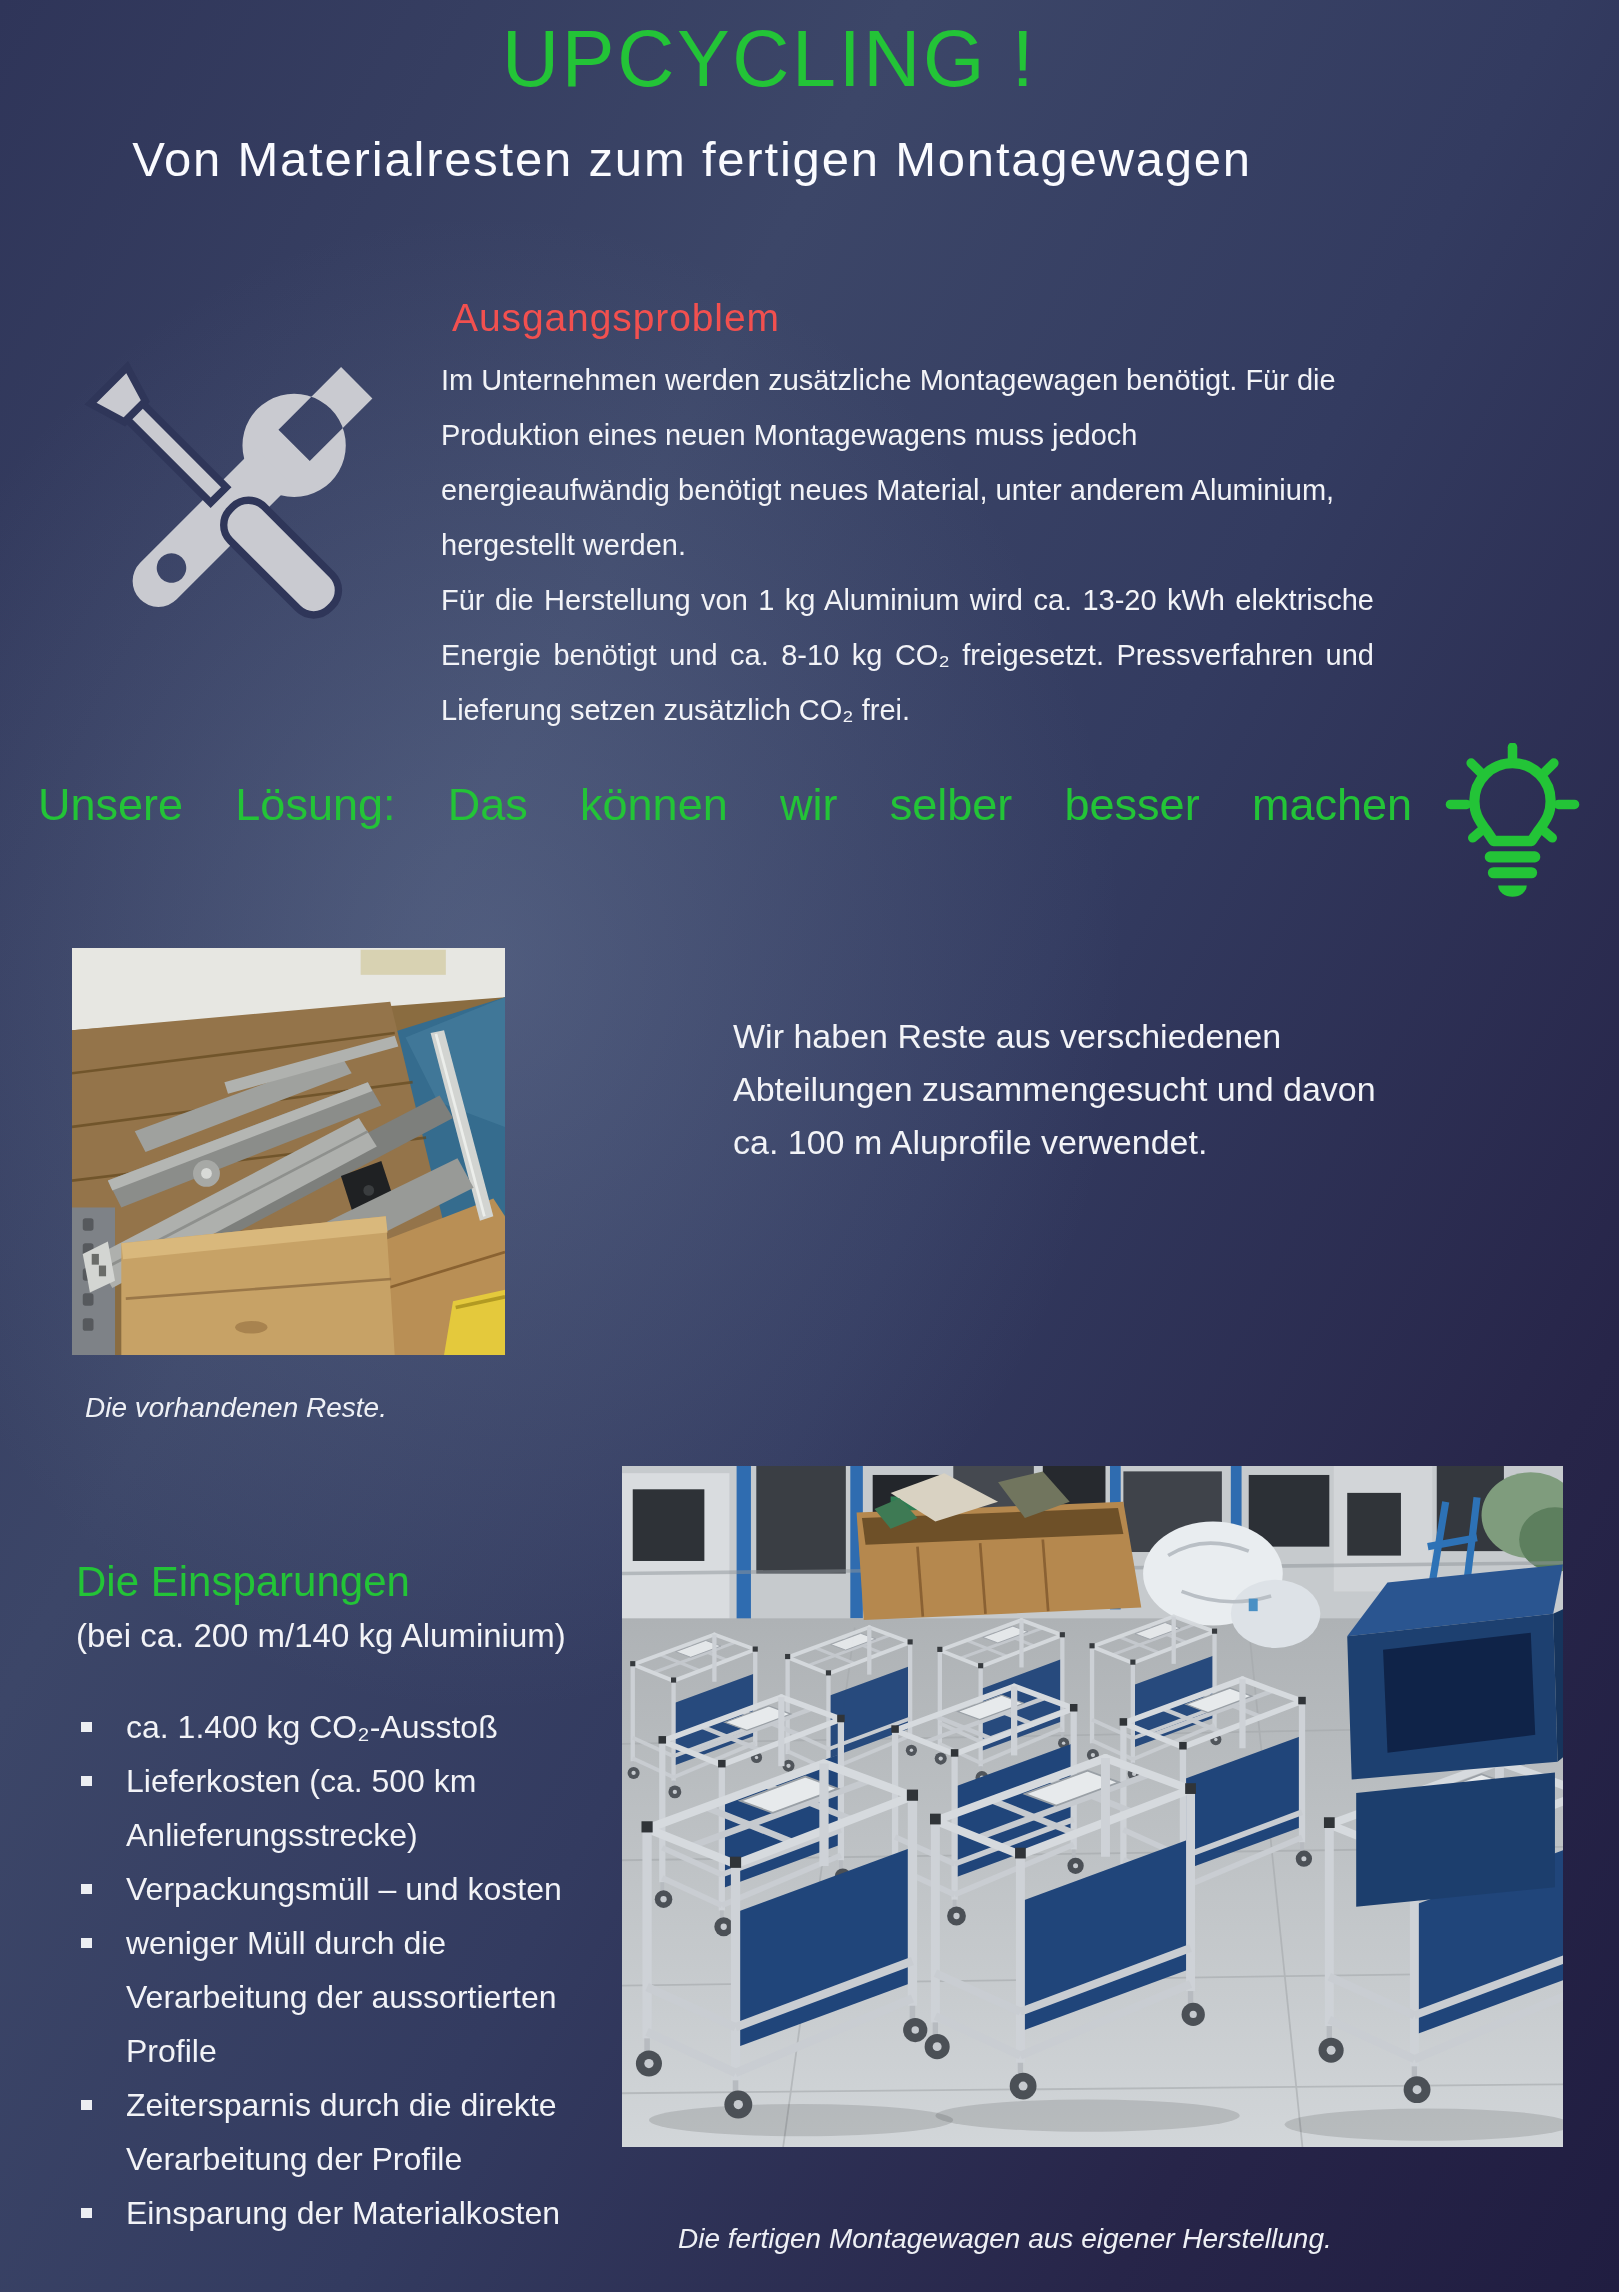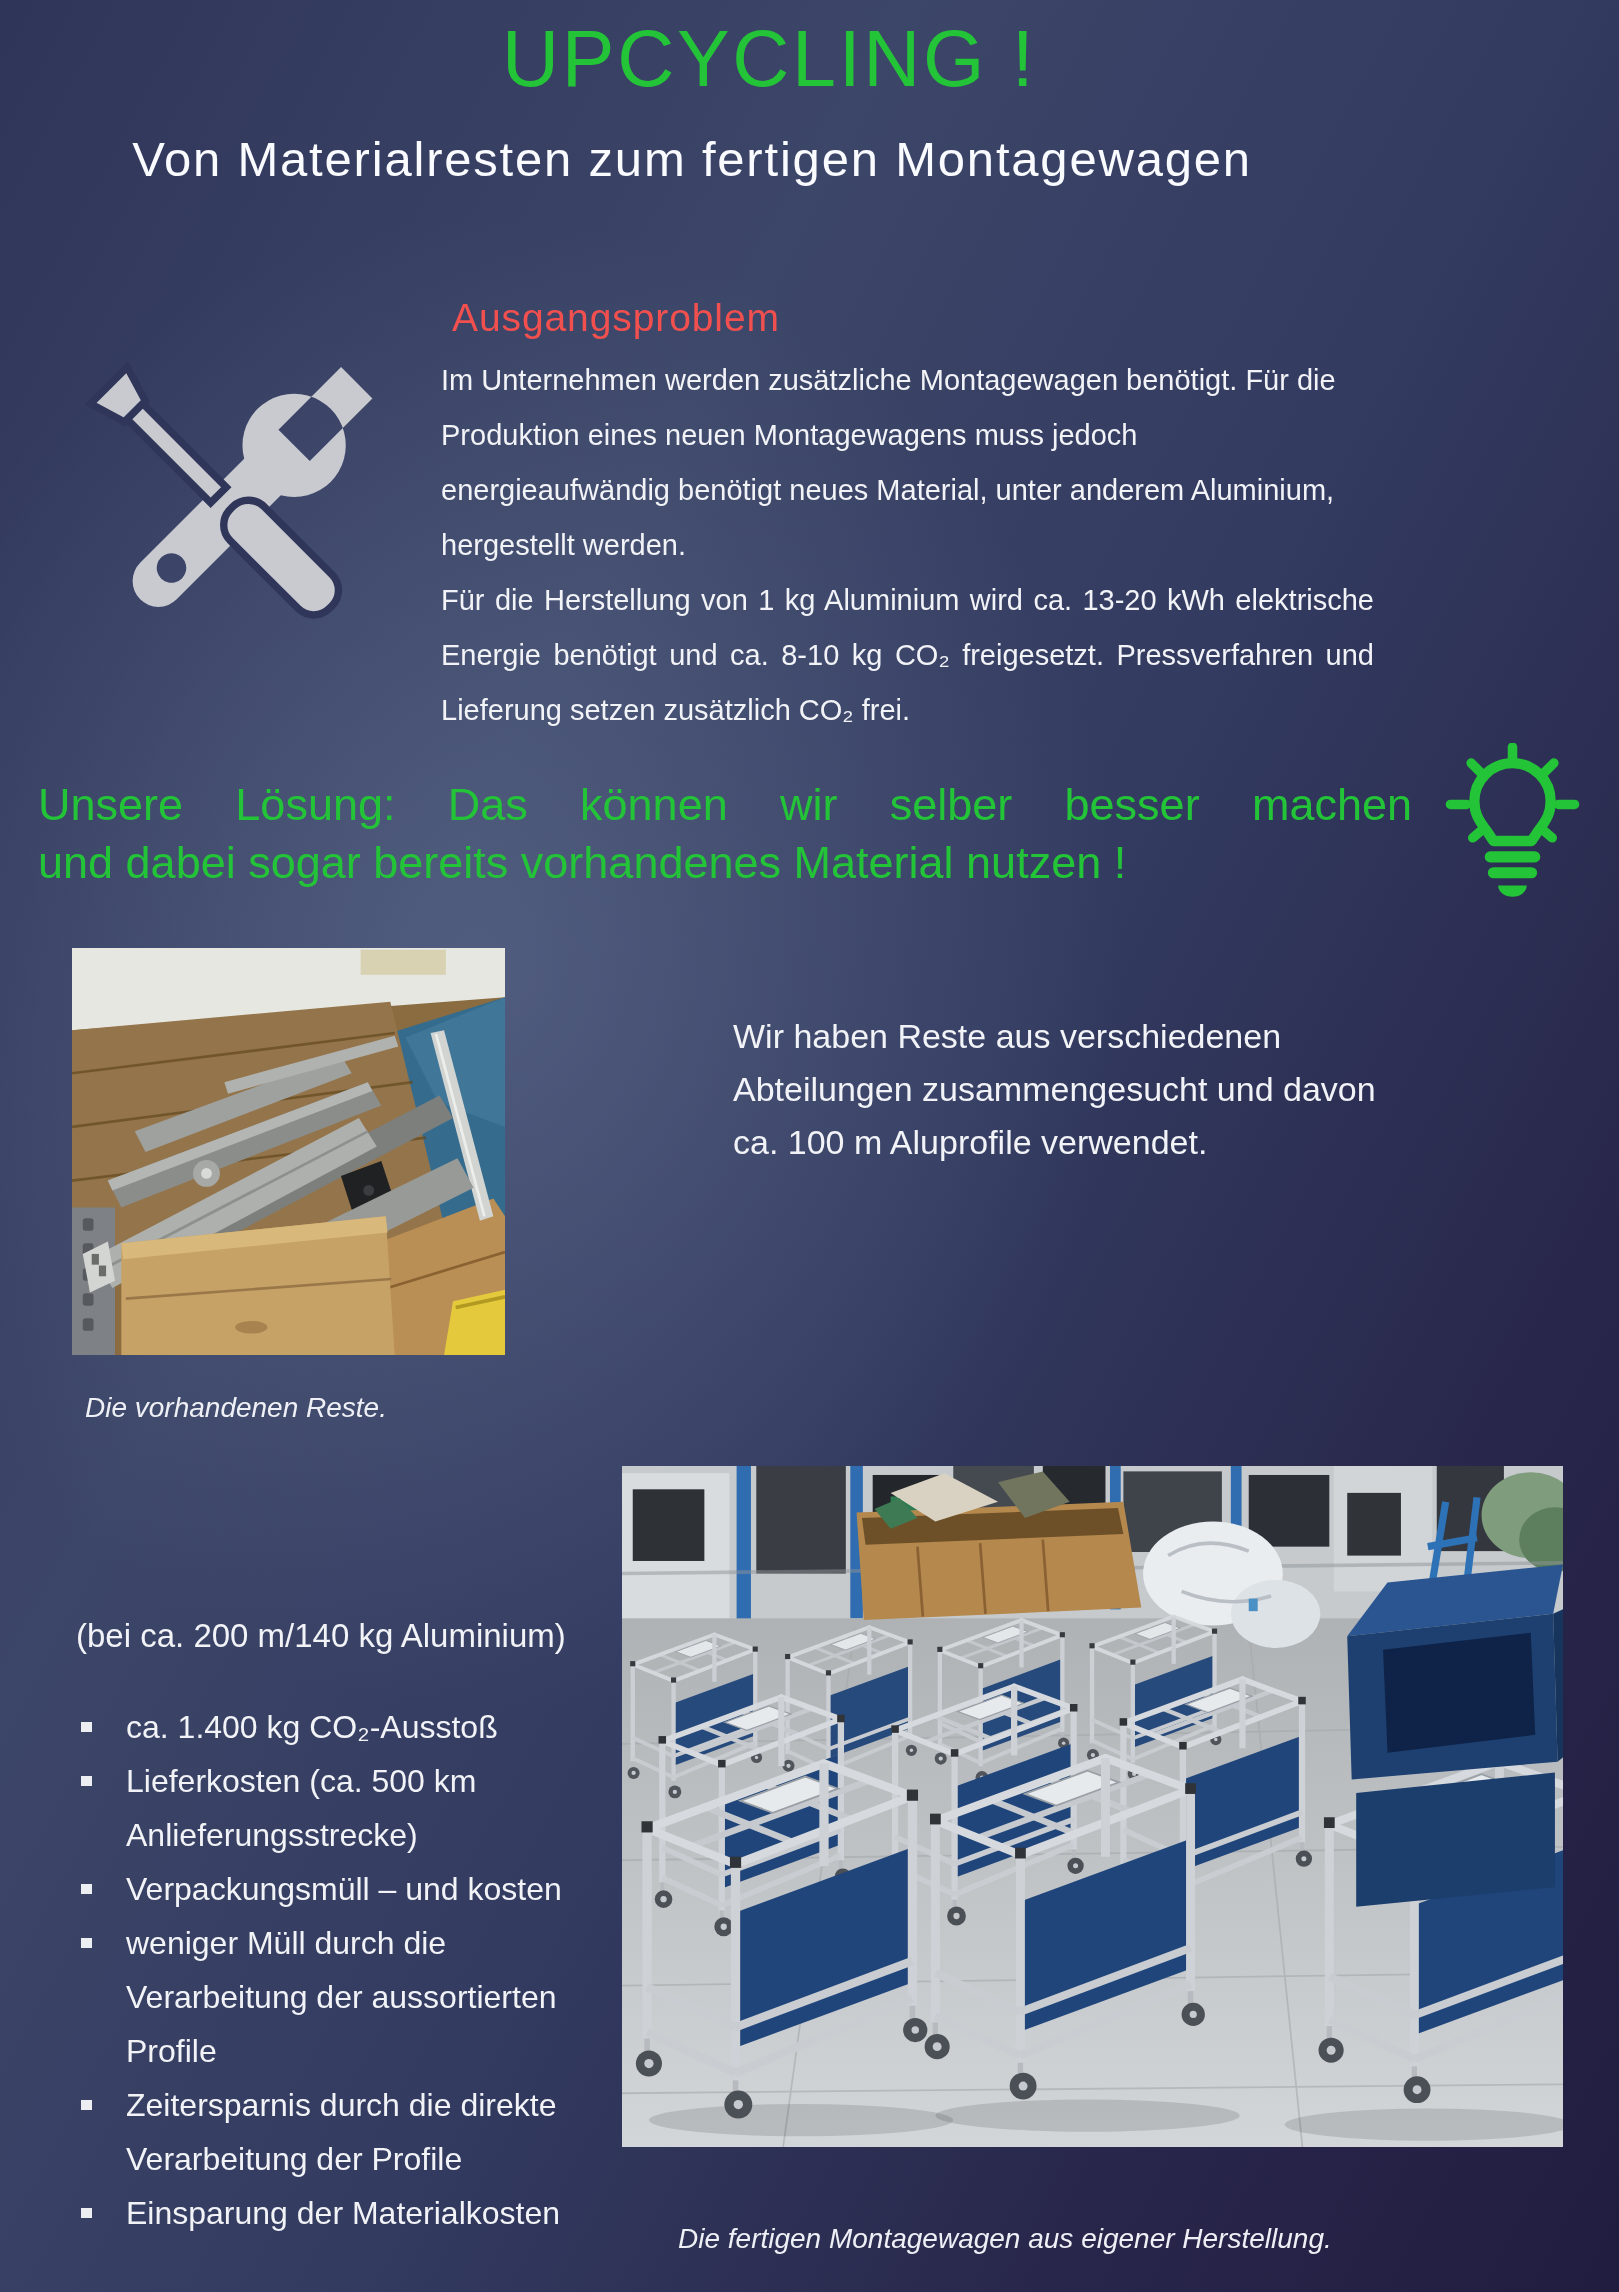--- a/index.html
+++ b/index.html
@@ -60,21 +60,20 @@
   </svg>
 
   <div class="abs problem-head">Ausgangsproblem</div>
   <div class="abs problem-text">
     <p>Im Unternehmen werden zusätzliche Montagewagen benötigt. Für die Produktion eines neuen Montagewagens muss jedoch energieaufwändig benötigt neues Material, unter anderem Aluminium, hergestellt werden.</p>
     <p class="just">Für die Herstellung von 1 kg Aluminium wird ca. 13-20 kWh elektrische Energie benötigt und ca. 8-10 kg CO₂ freigesetzt. Pressverfahren und Lieferung setzen zusätzlich CO₂ frei.</p>
   </div>
 
   <div class="abs sol-head">
     <div class="l1">Unsere Lösung: Das können wir selber besser machen</div>
-    <div class="l2">und dabei sogar bereits vorhandenes Material nutzen !</div>
   </div>
   <svg class="abs bulb" viewBox="0 0 100 100">
     <g stroke="#23c437" stroke-width="6" stroke-linecap="round" fill="none">
       <line x1="50" y1="2" x2="50" y2="11"></line>
       <line x1="76" y1="12" x2="69" y2="19"></line>
       <line x1="24" y1="12" x2="31" y2="19"></line>
       <line x1="89" y1="38" x2="79" y2="38"></line>
       <line x1="11" y1="38" x2="21" y2="38"></line>
       <line x1="75" y1="59" x2="68" y2="53"></line>
       <line x1="25" y1="59" x2="32" y2="53"></line>
@@ -133,20 +132,21 @@
     <ellipse cx="200" cy="424" rx="18" ry="7" fill="#a8834f"></ellipse>
     <polygon points="425,395 483,382 483,455 415,455" fill="#e4c93c"></polygon>
     <line x1="428" y1="402" x2="483" y2="390" stroke="#b29a22" stroke-width="4"></line>
   </svg>
   <div class="abs caption1">Die vorhandenen Reste.</div>
 
   <div class="abs sol-body">
     <p>Wir haben Reste aus verschiedenen Abteilungen zusammengesucht und davon ca. 100 m Aluprofile verwendet.</p>
   </div>
 
+  <div class="abs sav-head">Die Einsparungen</div>
   <div class="abs sav-sub">(bei ca. 200 m/140 kg Aluminium)</div>
   <div class="abs bullets">
     <ul>
       <li>ca. 1.400 kg CO₂-Ausstoß</li>
       <li>Lieferkosten (ca. 500 km Anlieferungsstrecke)</li>
       <li>Verpackungsmüll – und kosten</li>
       <li>weniger Müll durch die Verarbeitung der aussortierten Profile</li>
       <li>Zeitersparnis durch die direkte Verarbeitung der Profile</li>
       <li>Einsparung der Materialkosten</li>
     </ul>

